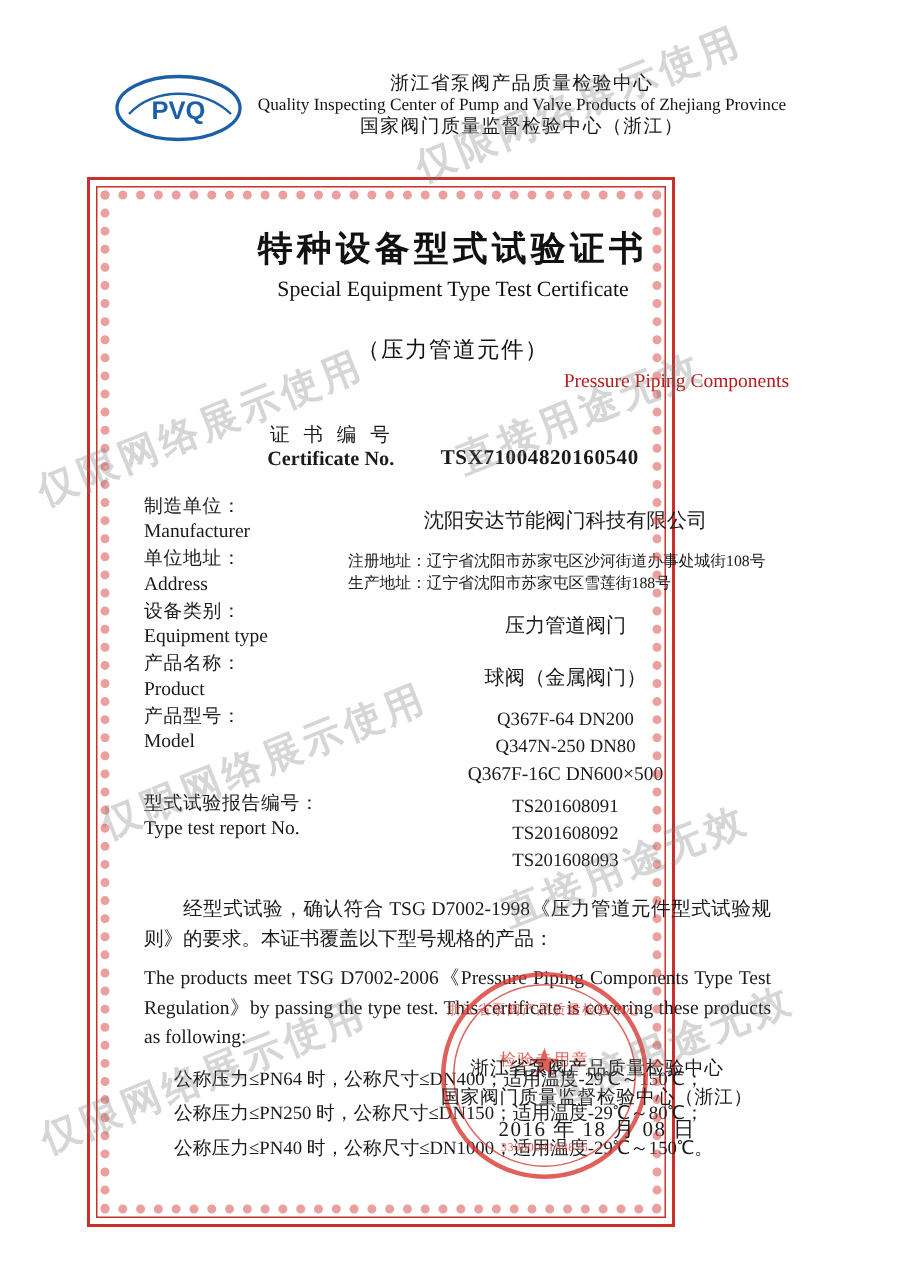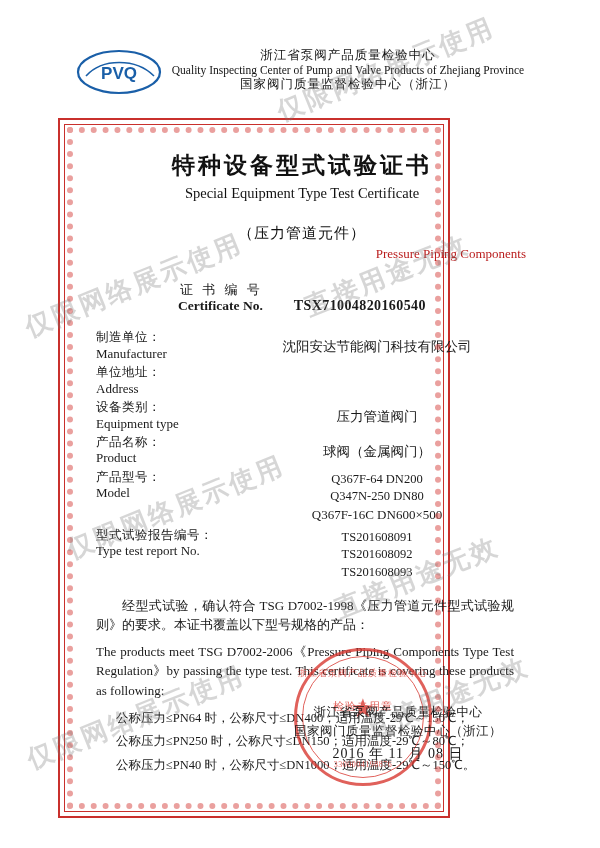--- a/index.html
+++ b/index.html
@@ -309,20 +309,24 @@
           <span class="en">Manufacturer</span>
         </div>
         <div class="field-value">沈阳安达节能阀门科技有限公司</div>
       </div>
 
       <div class="field-row">
         <div class="field-label">
           <span class="cn">单位地址：</span>
           <span class="en">Address</span>
         </div>
+        <div class="field-value small">
+          <div>注册地址：辽宁省沈阳市苏家屯区沙河街道办事处城街108号</div>
+          <div>生产地址：辽宁省沈阳市苏家屯区雪莲街188号</div>
+        </div>
       </div>
 
       <div class="field-row">
         <div class="field-label">
           <span class="cn">设备类别：</span>
           <span class="en">Equipment type</span>
         </div>
         <div class="field-value">压力管道阀门</div>
       </div>
 
@@ -375,21 +379,21 @@
       <div class="ring2"></div>
       <div class="arc-top">浙江省泵阀产品质量检验中心</div>
       <div class="star">★</div>
       <div class="mid">检验专用章</div>
       <div class="arc-bottom">3300004198876</div>
     </div>
 
     <div class="sign-block">
       <div class="ln">浙江省泵阀产品质量检验中心</div>
       <div class="ln">国家阀门质量监督检验中心（浙江）</div>
-      <div class="sign-date">2016 年 11 月 08 日</div>
+      <div class="sign-date">2016 年 18 月 08 日</div>
     </div>
 
   </div>
 </div>
 
 <div class="wm wm-1">仅限网络展示使用</div>
 <div class="wm wm-2">仅限网络展示使用</div>
 <div class="wm wm-3">直接用途无效</div>
 <div class="wm wm-4">仅限网络展示使用</div>
 <div class="wm wm-5">直接用途无效</div>

